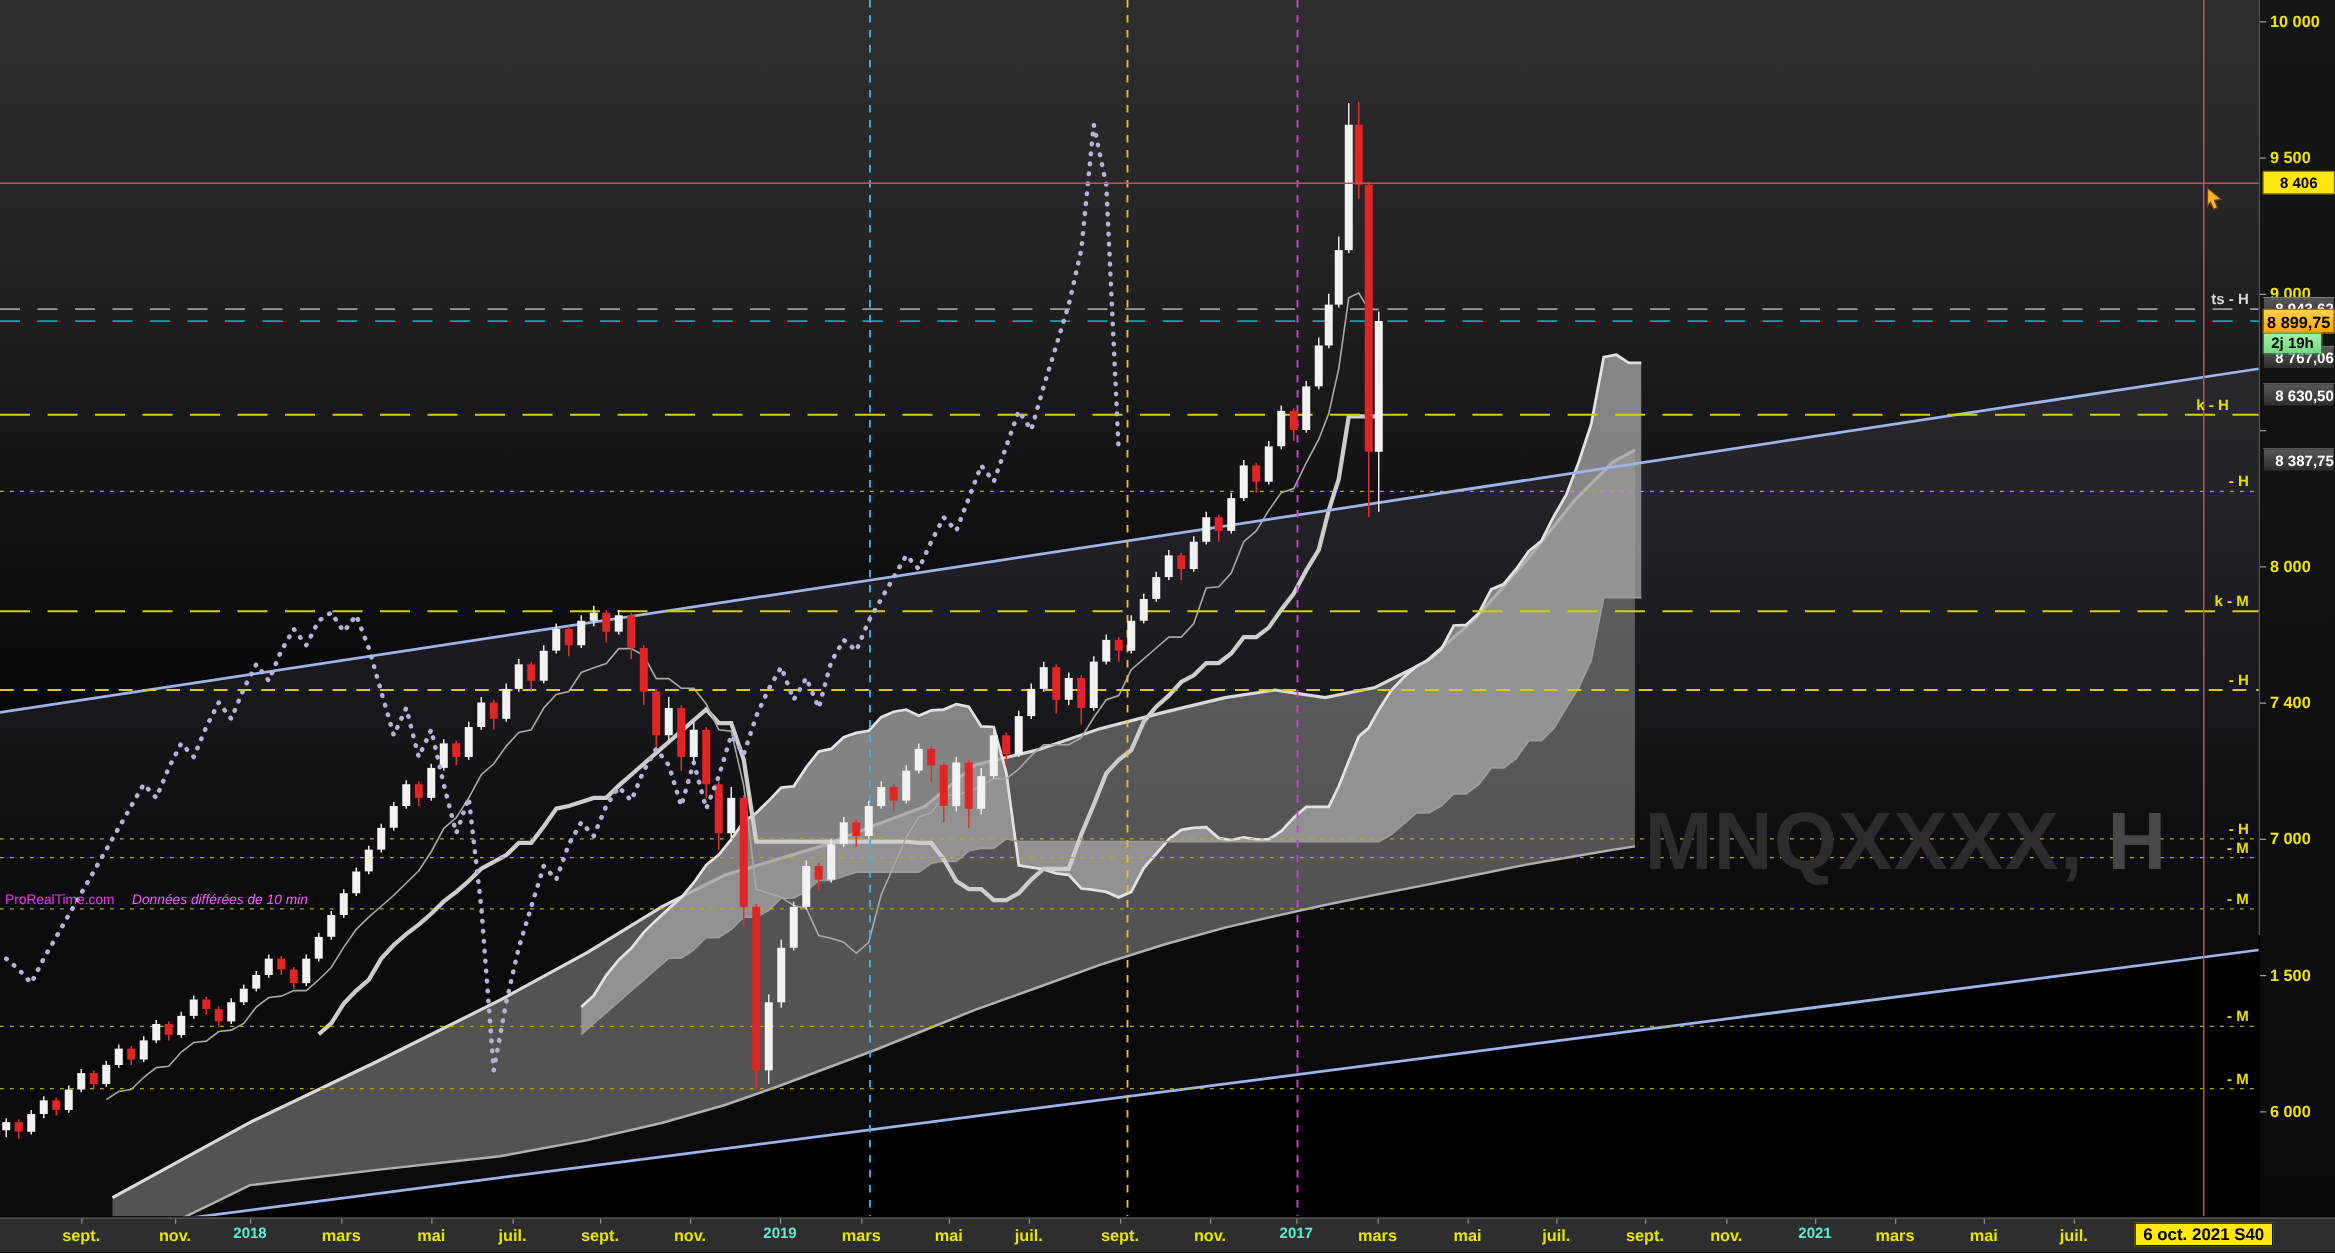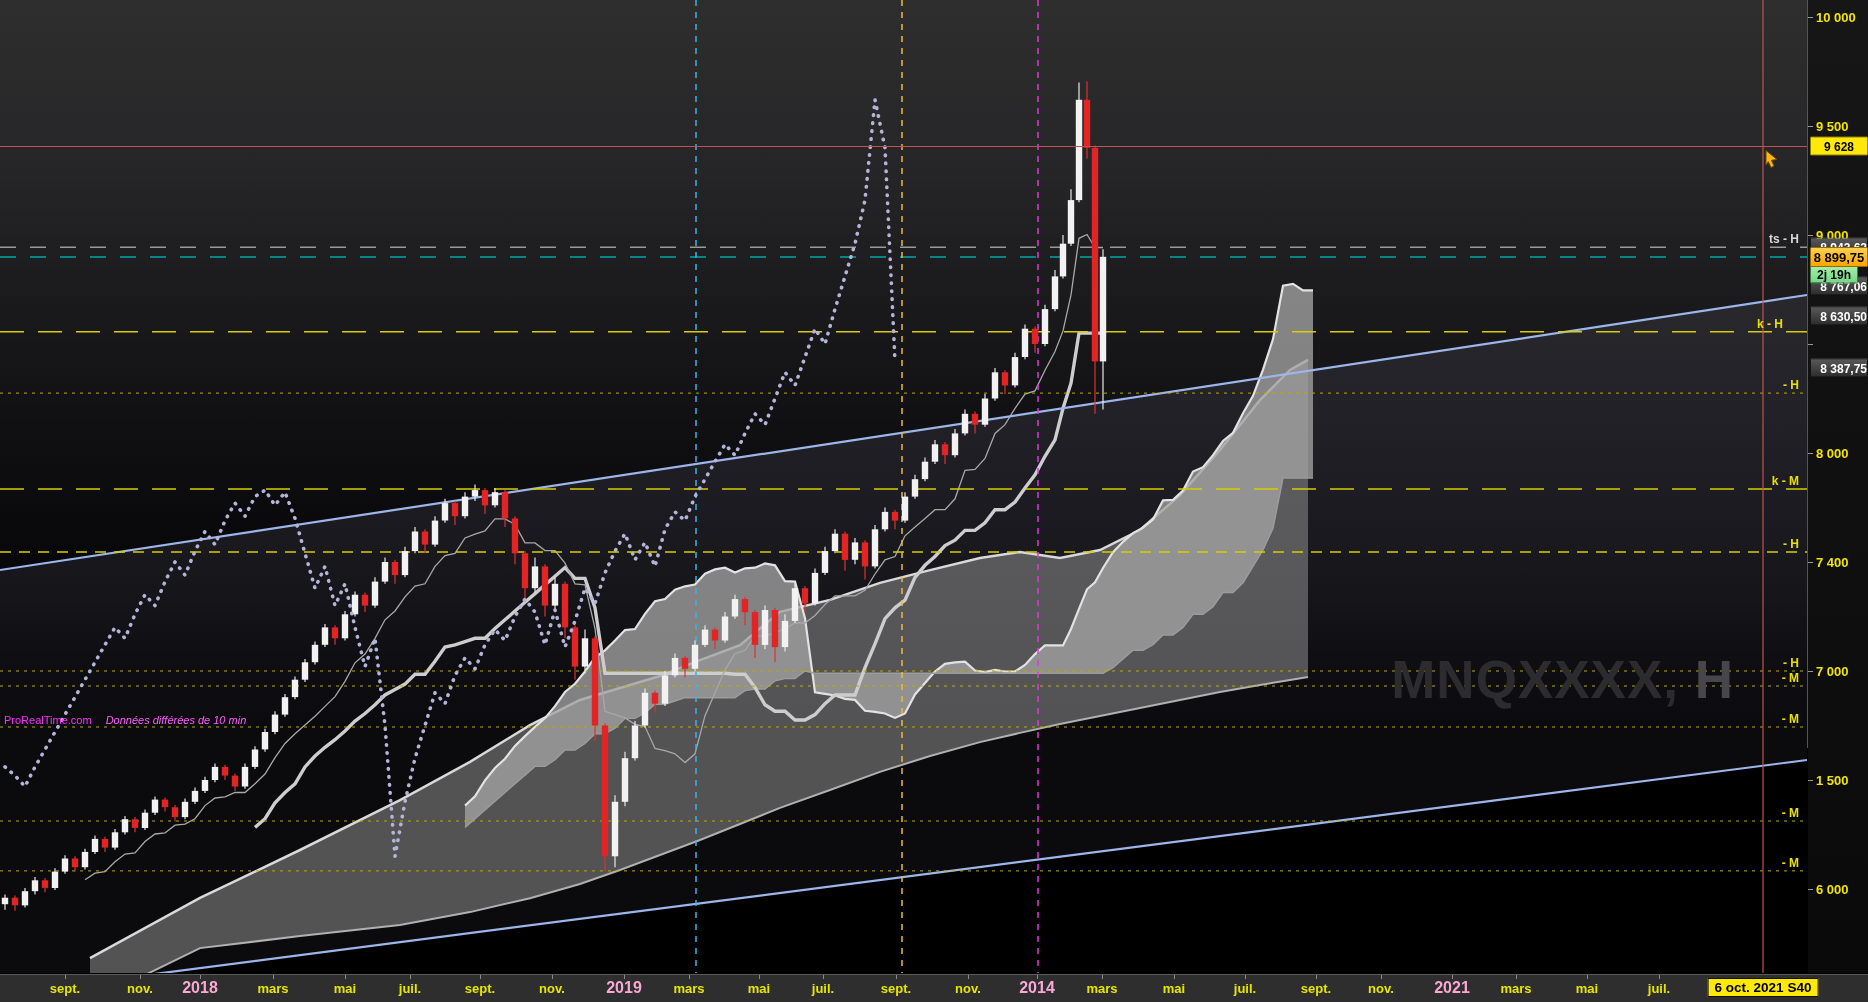--- a/index.html
+++ b/index.html
@@ -5,21 +5,21 @@
   html,body{margin:0;padding:0;background:#000;}
   .screen{position:relative;width:1868px;height:1002px;background:#000;overflow:hidden;
           font-family:"Liberation Sans",sans-serif;}
   .plot{position:absolute;left:0;top:0;width:1807px;height:748px;
         background:linear-gradient(180deg,#2e2e2e 0%,#262628 22%,#1d1d20 45%,#111114 70%,#050506 88%,#000 100%);
         border-right:1px solid #555;}
   .plot svg{position:absolute;left:0;top:0;}
   .lvl-label{position:absolute;font-size:12px;font-weight:bold;white-space:nowrap;
              transform:translateY(-100%);padding-bottom:1px;}
   .lvl-yellow{color:#e8e000;} .lvl-gray{color:#d8d8d8;}
-  .watermark{position:absolute;right:73px;bottom:38px;font-size:53px;font-weight:bold;
+  .watermark{position:absolute;right:73px;bottom:38px;font-size:65px;font-weight:bold;
              letter-spacing:1px;white-space:nowrap;}
   .wm-sym{color:#2c2c2f;} .wm-tf{color:#47474b;}
   .provider{position:absolute;left:4px;bottom:22px;font-size:11px;white-space:nowrap;}
   .provider .pname{color:#f531f5;} .provider .pdelay{color:#ff5cff;font-style:italic;margin-left:14px;}
   .paxis{position:absolute;left:1808px;top:0;width:60px;height:973px;
          background:linear-gradient(180deg,#161616,#0a0a0a);}
   .paxis .maj{position:absolute;left:8px;transform:translateY(-50%);color:#f0e400;
               font-size:13px;font-weight:bold;white-space:nowrap;}
   .paxis .tick{position:absolute;left:0;width:5px;height:1px;background:#999;}
   .chip{position:absolute;left:2px;width:56px;transform:translateY(-50%);
@@ -27,21 +27,21 @@
   .chip-dark{background:linear-gradient(180deg,#585858,#2d2d2d);border:1px solid #141414;
              border-top-color:#7a7a7a;color:#fff;text-align:right;}
   .chip-yellow{background:#ffe80a;border:1px solid #8a7d00;color:#000;}
   .chip-orange{background:linear-gradient(180deg,#ffd050,#ffa400);border:1px solid #9a6c00;
                color:#000;font-size:13px;}
   .chip-green{background:linear-gradient(180deg,#a8efae,#74d981);border:1px solid #3f7a46;color:#000;width:46px;}
   .taxis{position:absolute;left:0;top:974px;width:1868px;height:28px;background:#2e2e2e;
          border-top:1px solid #5a5a5a;}
   .taxis .tlab{position:absolute;top:6px;transform:translateX(-50%);color:#e6e600;
                font-size:13px;font-weight:bold;white-space:nowrap;}
-  .taxis .tlab.year{font-size:16px;color:#f9a8d4;top:4px;}
+  .taxis .tlab.year{font-size:12px;color:#5eead4;top:4px;}
   .taxis .ttick{position:absolute;top:0;width:1px;height:4px;background:#8a8a8a;}
   .datechip{position:absolute;top:3px;transform:translateX(-50%);background:#ffe80a;
             border:1px solid #111;color:#000;font-size:13.5px;font-weight:bold;
             padding:1px 6px;white-space:nowrap;}
 </style>
 </head>
 <body>
 
 <div class="screen">
 
@@ -338,21 +338,21 @@
       <div class="tick" style="top: 453px;"></div>
       <div class="maj" style="top: 453px;">8 000</div>
       <div class="tick" style="top: 562px;"></div>
       <div class="maj" style="top: 562px;">7 400</div>
       <div class="tick" style="top: 671px;"></div>
       <div class="maj" style="top: 671px;">7 000</div>
       <div class="tick" style="top: 780px;"></div>
       <div class="maj" style="top: 780px;">1 500</div>
       <div class="tick" style="top: 889px;"></div>
       <div class="maj" style="top: 889px;">6 000</div>
-      <div class="chip chip-yellow" style="top: 146px; z-index: 5;">9 628</div>
+      <div class="chip chip-yellow" style="top: 146px; z-index: 5;">8 406</div>
       <div class="chip chip-dark" style="top: 247px; z-index: 3;">8 943,62</div>
       <div class="chip chip-dark" style="top: 286px; z-index: 1;">8 767,06</div>
       <div class="chip chip-orange" style="top: 257px; z-index: 4;">8 899,75</div>
       <div class="chip chip-green" style="top: 274px; z-index: 2;">2j 19h</div>
       <div class="chip chip-dark" style="top: 316px; z-index: 3;">8 630,50</div>
       <div class="chip chip-dark" style="top: 368px; z-index: 3;">8 387,75</div>
     </div>
 
   <div class="taxis" id="time-axis">
       <div class="ttick" style="left: 65px;"></div>
@@ -377,21 +377,21 @@
       <div class="tlab" style="left: 689px;">mars</div>
       <div class="ttick" style="left: 759px;"></div>
       <div class="tlab" style="left: 759px;">mai</div>
       <div class="ttick" style="left: 823px;"></div>
       <div class="tlab" style="left: 823px;">juil.</div>
       <div class="ttick" style="left: 896px;"></div>
       <div class="tlab" style="left: 896px;">sept.</div>
       <div class="ttick" style="left: 968px;"></div>
       <div class="tlab" style="left: 968px;">nov.</div>
       <div class="ttick" style="left: 1037px;"></div>
-      <div class="tlab year" style="left: 1037px;">2014</div>
+      <div class="tlab year" style="left: 1037px;">2017</div>
       <div class="ttick" style="left: 1102px;"></div>
       <div class="tlab" style="left: 1102px;">mars</div>
       <div class="ttick" style="left: 1174px;"></div>
       <div class="tlab" style="left: 1174px;">mai</div>
       <div class="ttick" style="left: 1245px;"></div>
       <div class="tlab" style="left: 1245px;">juil.</div>
       <div class="ttick" style="left: 1316px;"></div>
       <div class="tlab" style="left: 1316px;">sept.</div>
       <div class="ttick" style="left: 1381px;"></div>
       <div class="tlab" style="left: 1381px;">nov.</div>

